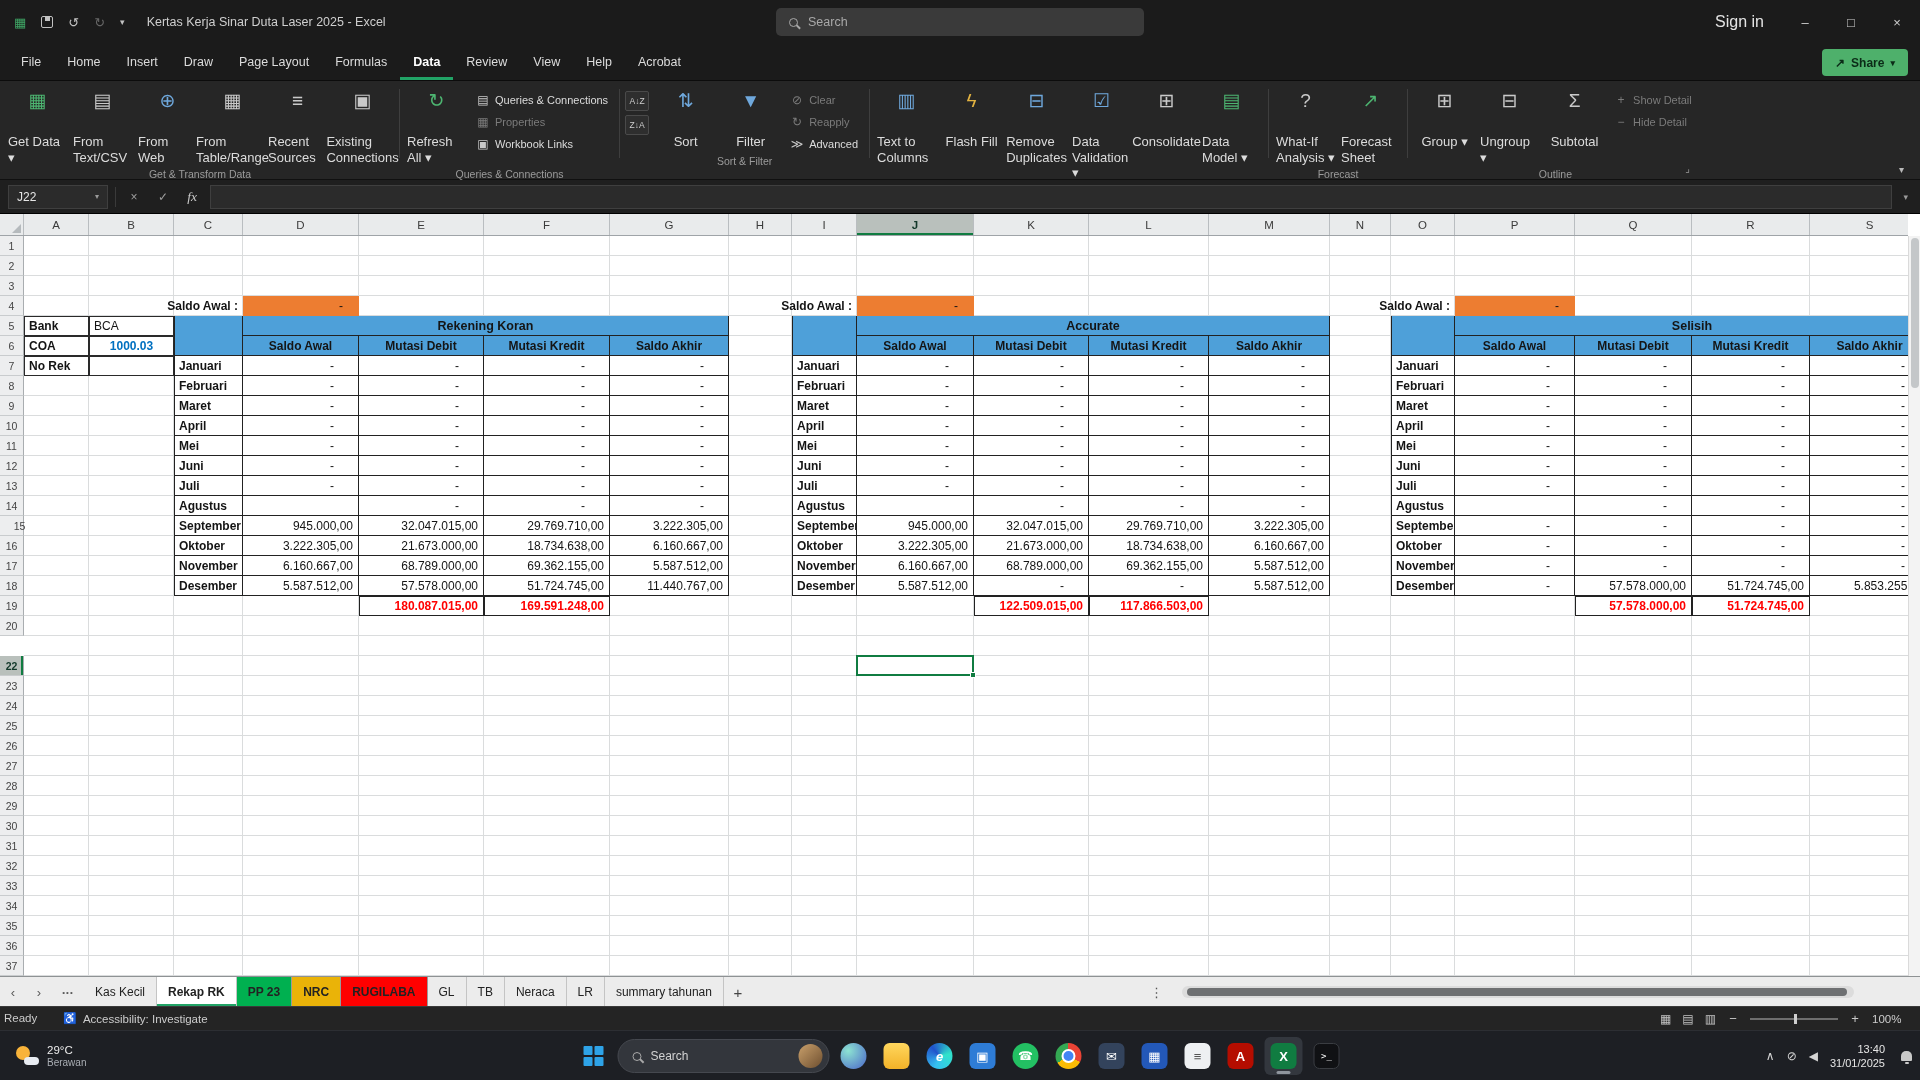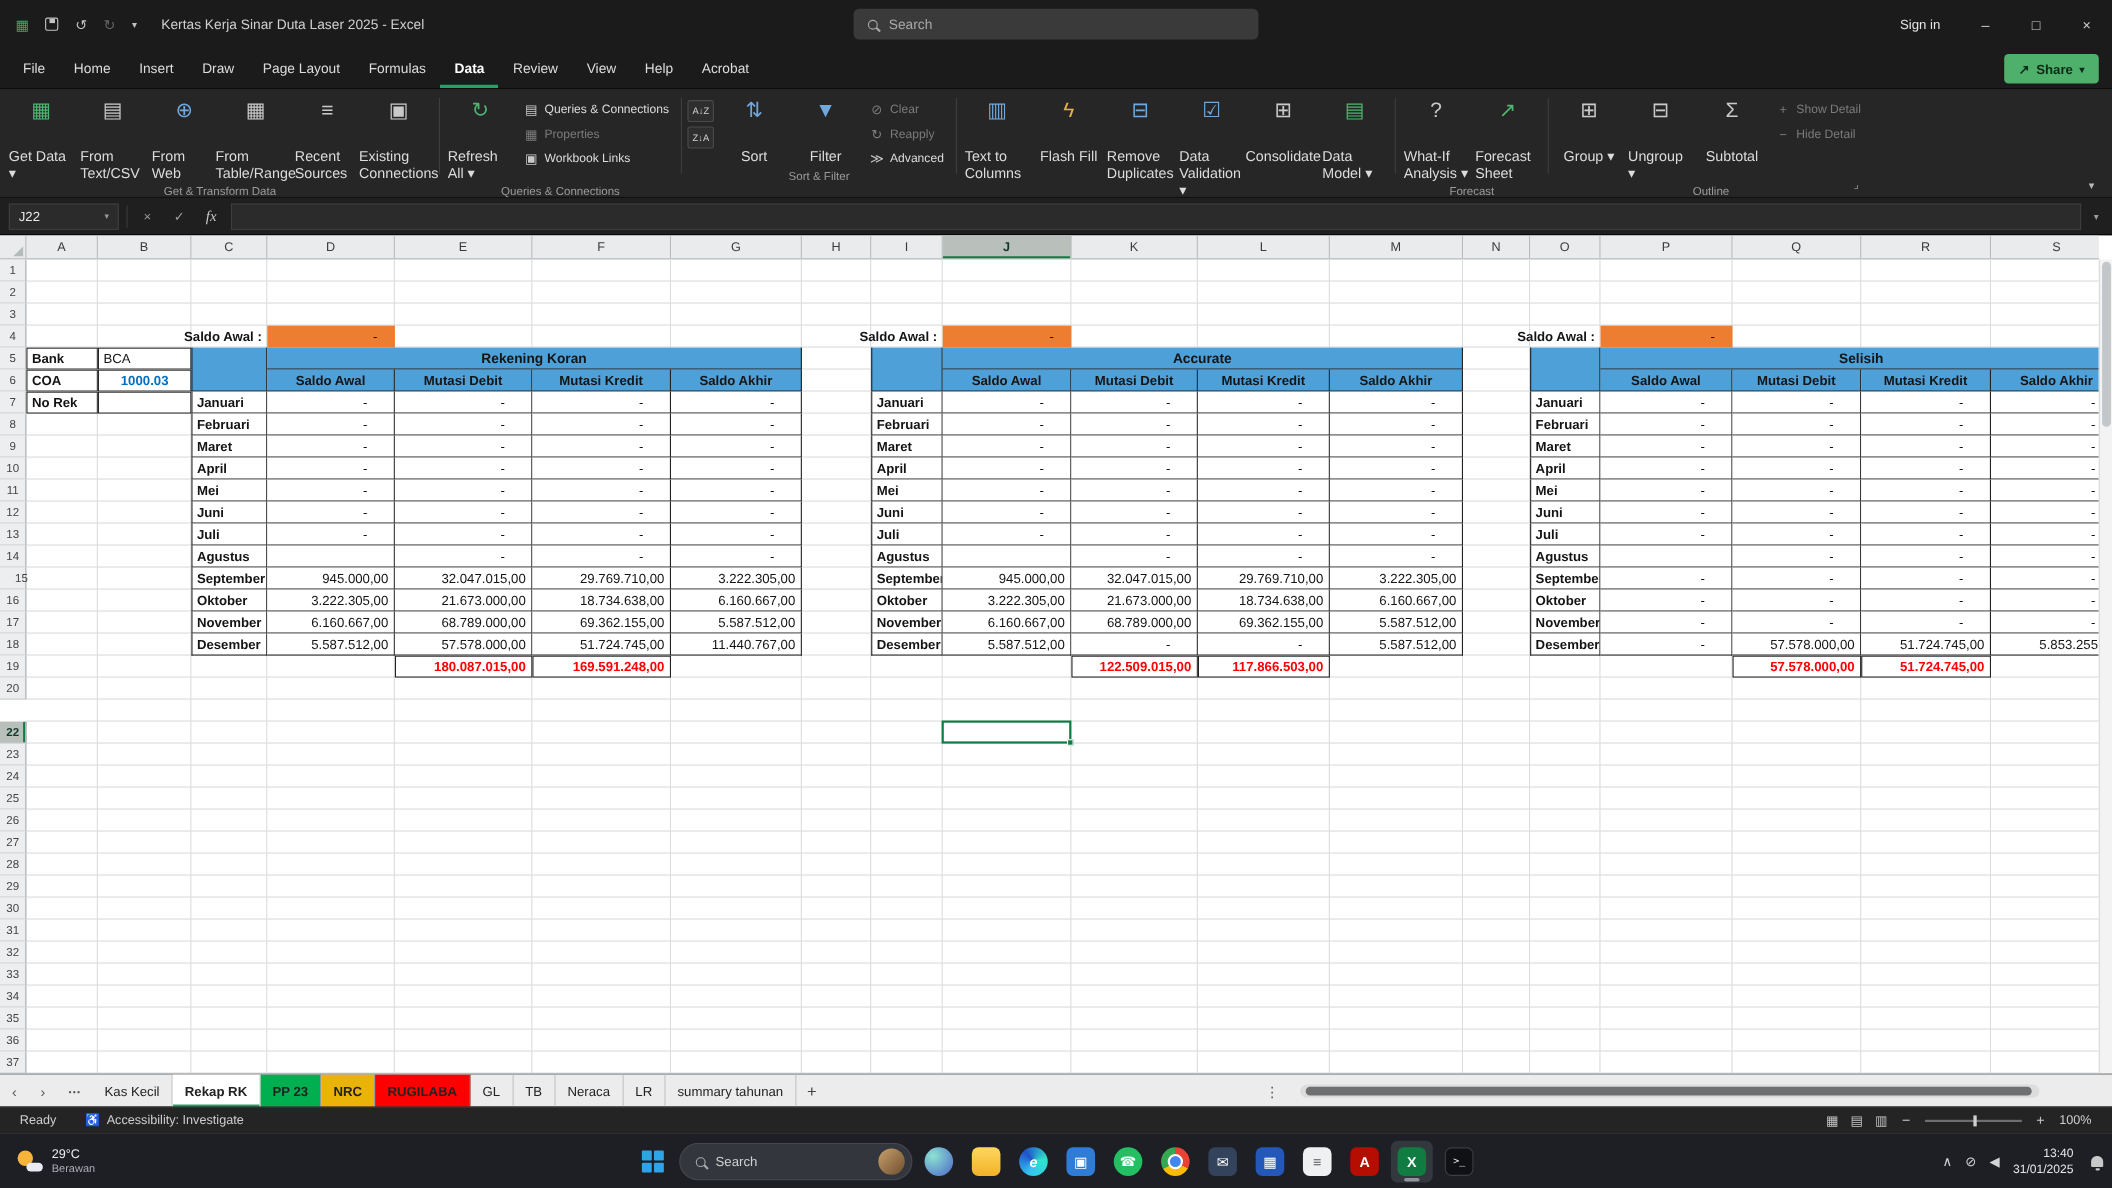--- a/index.html
+++ b/index.html
@@ -12,21 +12,21 @@
 .qicon{font-size:13px;color:#C2C2C2;display:flex;align-items:center;justify-content:center}
 .qicon.green{color:#3FA565}
 .qicon.disabled{color:#666}
 .save-ico{width:12px;height:12px;border:1.5px solid #C2C2C2;border-radius:2px;position:relative;display:inline-block}
 .save-ico::before{content:"";position:absolute;top:0;left:2.5px;width:5px;height:4px;background:#C2C2C2}
 #tb-title{margin-left:22px;font-size:12.5px;color:#CFCFCF;white-space:nowrap}
 #tb-search{position:absolute;left:50%;top:8px;transform:translateX(-50%);width:368px;height:28px;background:#3A3A3A;border-radius:5px;display:flex;align-items:center;padding:0 13px;gap:10px;color:#A8A8A8;font-size:12.5px}
 .lens{width:9px;height:9px;border:1.5px solid #A8A8A8;border-radius:50%;position:relative;flex:none}
 .lens::after{content:"";position:absolute;width:5px;height:1.5px;background:#A8A8A8;transform:rotate(45deg);right:-4px;bottom:-2px}
 #tb-right{margin-left:auto;display:flex;align-items:center;height:100%}
-.signin{font-size:12px;padding:0 18px;color:#E4E4E4}
+.signin{font-size:16px;padding:0 18px;color:#E4E4E4}
 .wbtn{width:46px;height:100%;display:flex;align-items:center;justify-content:center;font-size:13px;color:#CFCFCF}
 
 
 #menubar{position:absolute;top:44px;left:0;width:1920px;height:37px;background:#1B1B1B;display:flex;align-items:stretch;border-bottom:1px solid #0c0c0c}
 #menu-items{display:flex;align-items:stretch;margin-left:8px}
 .menu-item{padding:0 13px;font-size:12.5px;color:#DCDCDC;display:flex;align-items:center}
 .menu-item.active{color:#FFF;font-weight:bold;box-shadow:inset 0 -3px 0 var(--accent-green)}
 .share-btn{position:absolute;right:12px;top:5px;height:27px;background:#4EB06B;color:#0B2B17;font-weight:bold;border-radius:4px;display:flex;align-items:center;gap:6px;padding:0 13px;font-size:12px}
 .share-btn .dd{font-size:9px}
 
@@ -98,21 +98,21 @@
 .sheettab{padding:0 11px;display:flex;align-items:center;font-size:12px;color:#222;border-right:1px solid #C4C4C4}
 .sheettab.colored{font-weight:bold;border-right:1px solid #9a9a9a}
 .sheettab.active{background:#FFF;font-weight:bold;box-shadow:inset 0 -3px 0 var(--accent-green)}
 .tabadd{width:28px;display:flex;align-items:center;justify-content:center;font-size:15px;color:#444}
 .tab-kebab{position:absolute;left:1150px;top:0;height:30px;display:flex;align-items:center;color:#555;font-size:13px}
 .tab-scroll{position:absolute;left:1182px;top:9px;width:672px;height:12px;background:#DCDCDC;border-radius:6px}
 .tsb-thumb{position:absolute;left:5px;top:2px;width:660px;height:8px;background:#6E7072;border-radius:4px}
 
 
 #statusbar{position:absolute;top:1006px;left:0;width:1920px;height:24px;background:#242424;display:flex;align-items:center;color:#CDCDCD;font-size:11.5px;border-top:1px solid #3A3A3A}
-#sb-left{display:flex;align-items:center;gap:26px;padding-left:18px}
+#sb-left{display:flex;align-items:flex-start;gap:26px;padding-left:4px}
 .acc{display:flex;align-items:center;gap:6px}
 .acc-ico{font-size:11px;color:#BDBDBD}
 #sb-right{margin-left:auto;display:flex;align-items:center;gap:11px;padding-right:12px}
 .viewico{font-size:12px;color:#C2C2C2}
 .zoombtn{font-size:13px;color:#C8C8C8;width:12px;text-align:center}
 .zoomtrack{width:88px;height:2px;background:#6E6E6E;position:relative}
 .zoomthumb{position:absolute;left:50%;top:-4px;width:3px;height:10px;background:#CFCFCF}
 #zoomlvl{width:36px;text-align:left}
 
 

